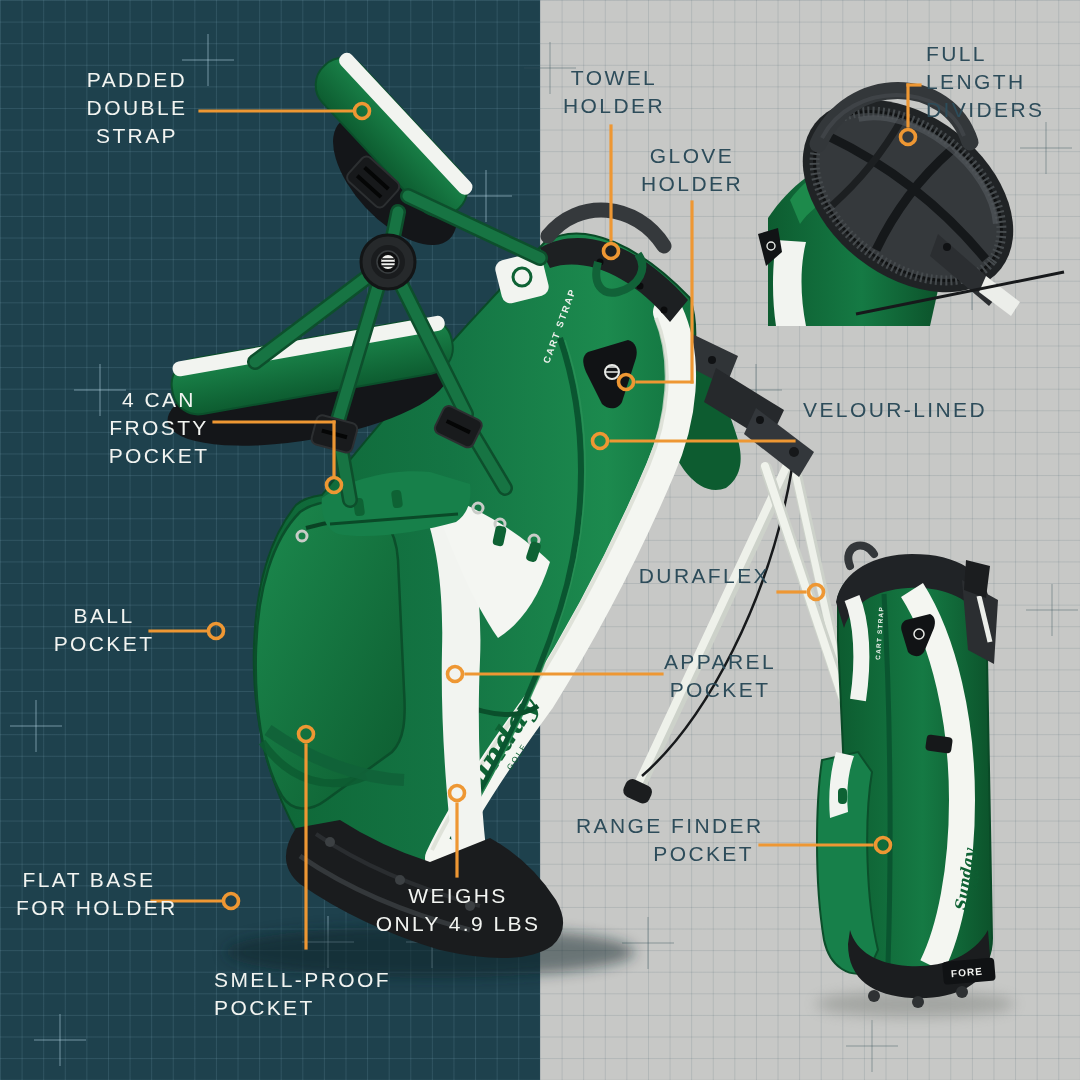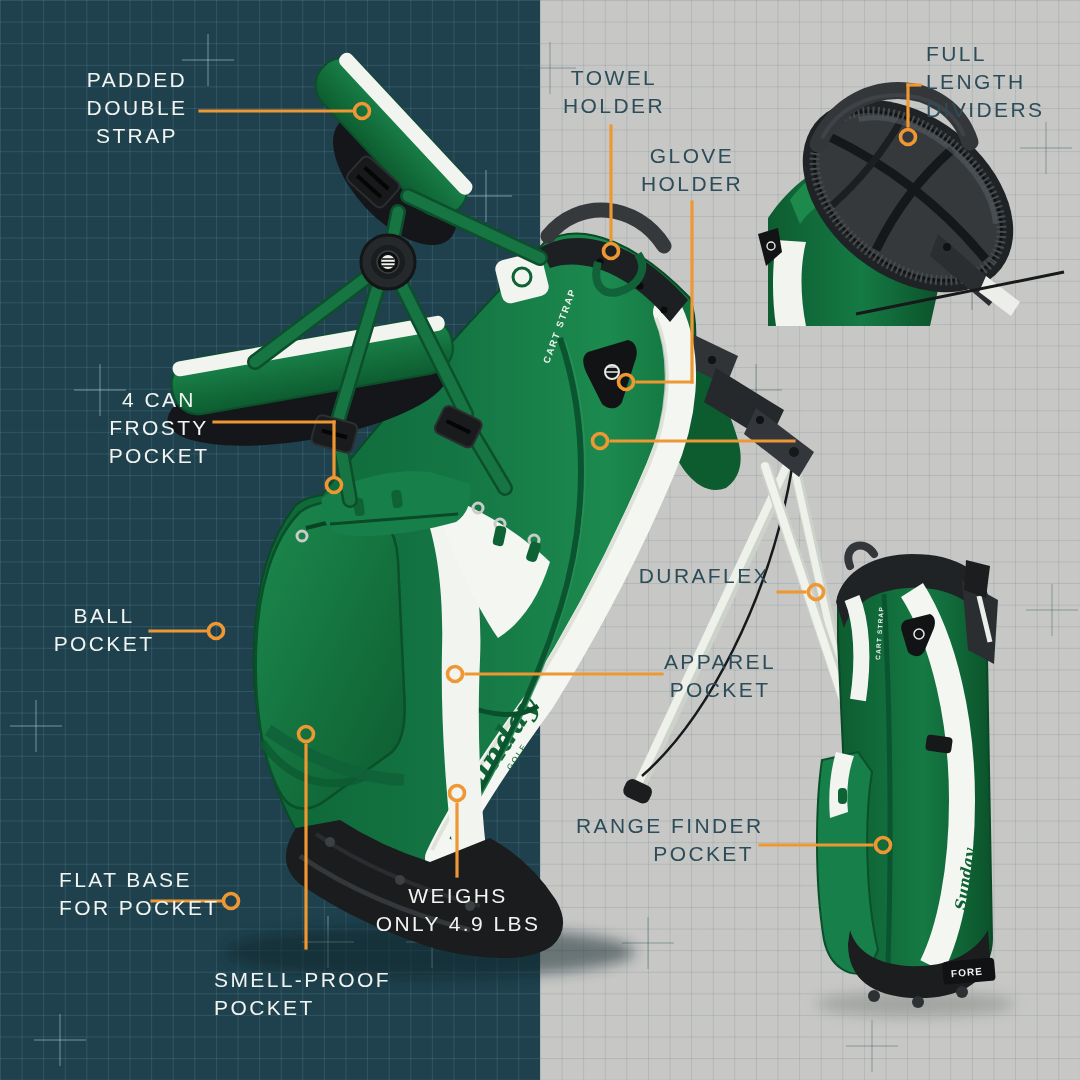--- a/index.html
+++ b/index.html
@@ -361,23 +361,23 @@
       </div>
       <div class="callout left-side" style="left: 86px; top: 386px; width: 146px; text-align: center;">
         <span class="cline">4 CAN</span>
         <span class="cline">FROSTY</span>
         <span class="cline">POCKET</span>
       </div>
       <div class="callout left-side" style="left: 32px; top: 602px; width: 144px; text-align: center;">
         <span class="cline">BALL</span>
         <span class="cline">POCKET</span>
       </div>
-      <div class="callout left-side" style="left: 16px; top: 866px; width: 146px; text-align: left; margin-left: 43px;">
+      <div class="callout left-side" style="left: 16px; top: 866px; width: 146px; text-align: center;">
         <span class="cline">FLAT BASE</span>
-        <span class="cline">FOR POCKET</span>
+        <span class="cline">FOR HOLDER</span>
       </div>
       <div class="callout left-side" style="left: 214px; top: 966px; width: 170px; text-align: left;">
         <span class="cline">SMELL-PROOF</span>
         <span class="cline">POCKET</span>
       </div>
       <div class="callout left-side" style="left: 374px; top: 882px; width: 168px; text-align: center;">
         <span class="cline">WEIGHS</span>
         <span class="cline">ONLY 4.9 LBS</span>
       </div>
       <div class="callout right-side" style="left: 540px; top: 64px; width: 148px; text-align: center;">
@@ -387,20 +387,21 @@
       <div class="callout right-side" style="left: 618px; top: 142px; width: 148px; text-align: center;">
         <span class="cline">GLOVE</span>
         <span class="cline">HOLDER</span>
       </div>
       <div class="callout right-side" style="left: 926px; top: 40px; width: 152px; text-align: left;">
         <span class="cline">FULL</span>
         <span class="cline">LENGTH</span>
         <span class="cline">DIVIDERS</span>
       </div>
       <div class="callout right-side" style="left: 803px; top: 396px; width: 270px; text-align: left;">
+        <span class="cline">VELOUR-LINED</span>
       </div>
       <div class="callout right-side" style="left: 600px; top: 562px; width: 170px; text-align: right;">
         <span class="cline">DURAFLEX</span>
       </div>
       <div class="callout right-side" style="left: 644px; top: 648px; width: 152px; text-align: center;">
         <span class="cline">APPAREL</span>
         <span class="cline">POCKET</span>
       </div>
       <div class="callout right-side" style="left: 576px; top: 812px; width: 178px; text-align: right;">
         <span class="cline">RANGE FINDER</span>

